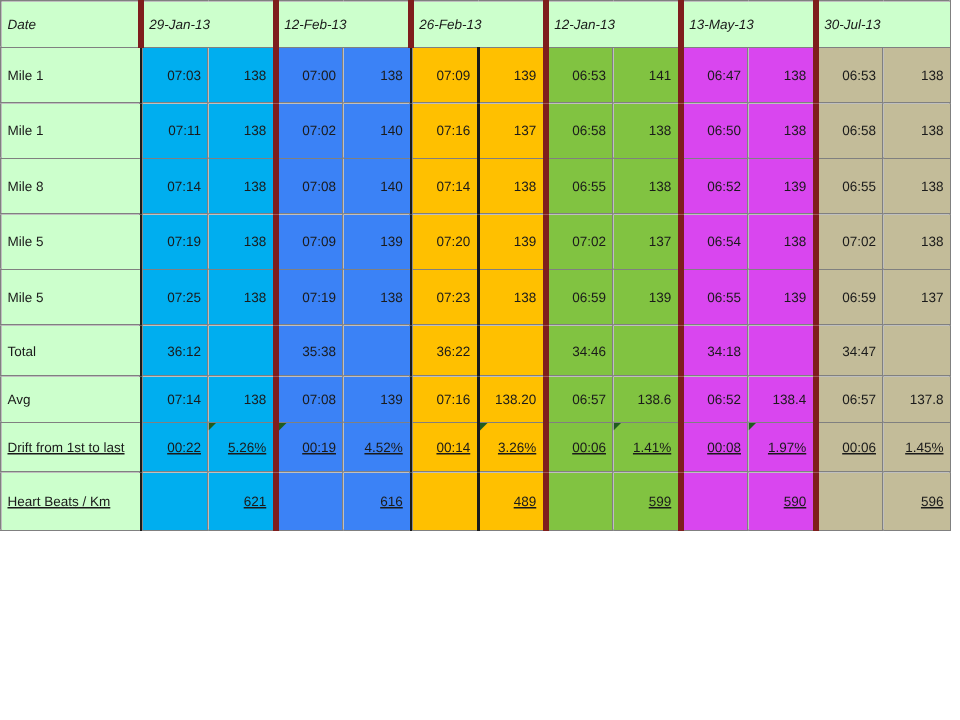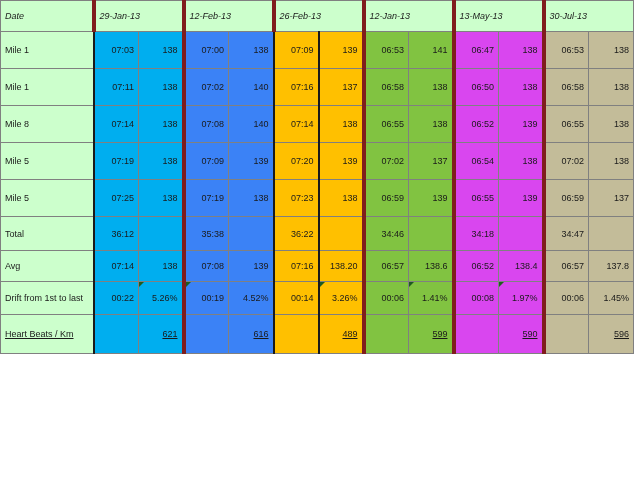--- a/index.html
+++ b/index.html
@@ -47,21 +47,21 @@
   
   col.c-label { width: 93px; }
   col.c-val   { width: 45px; }
 
   
   tr.r-head    td { height: 30px; }
   tr.r-subhead td { height: 32px; }
   tr.r-mile    td { height: 36px; }
   tr.r-total   td { height: 33px; }
   tr.r-avg     td { height: 30px; }
-  tr.r-drift   td { height: 32px; }
+  tr.r-drift   td { height: 32px; text-decoration: underline; }
   tr.r-hb      td { height: 38px; text-decoration: underline; }
 
   
   .a-center { text-align: left; font-style: italic; }
   .a-right  { text-align: right; }
   .a-left   { text-align: left; }
 
   .bold { font-weight: bold; }
 
   

